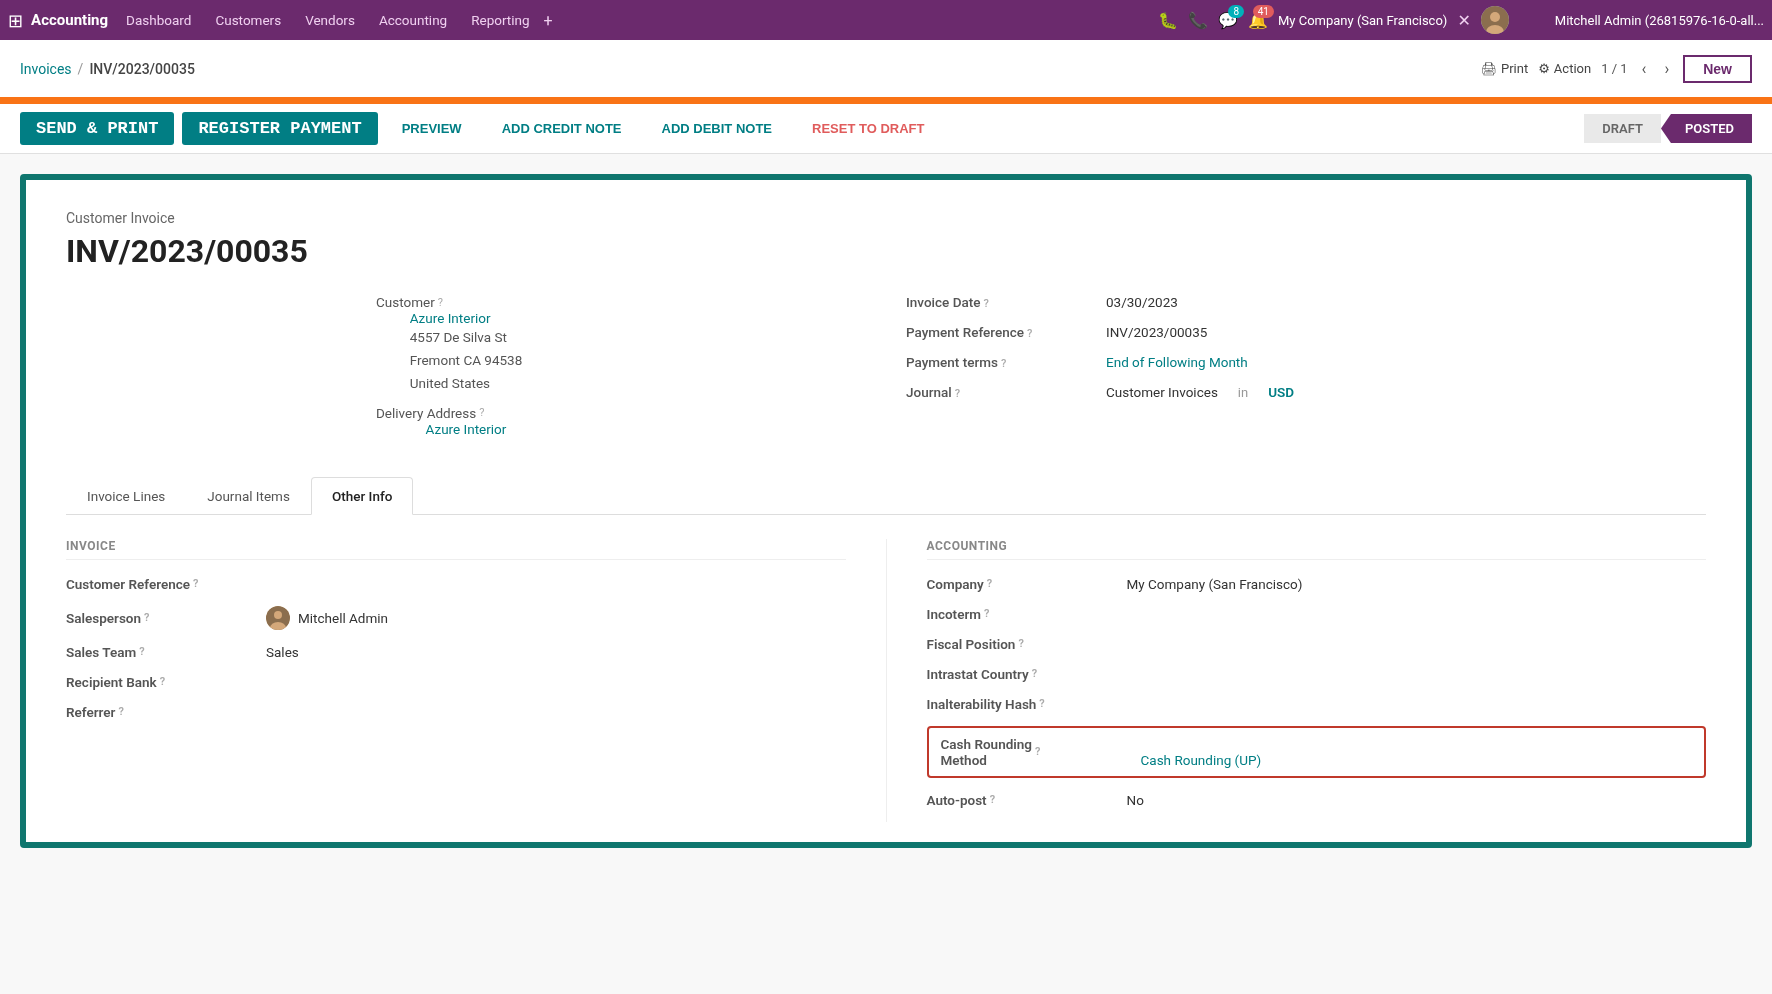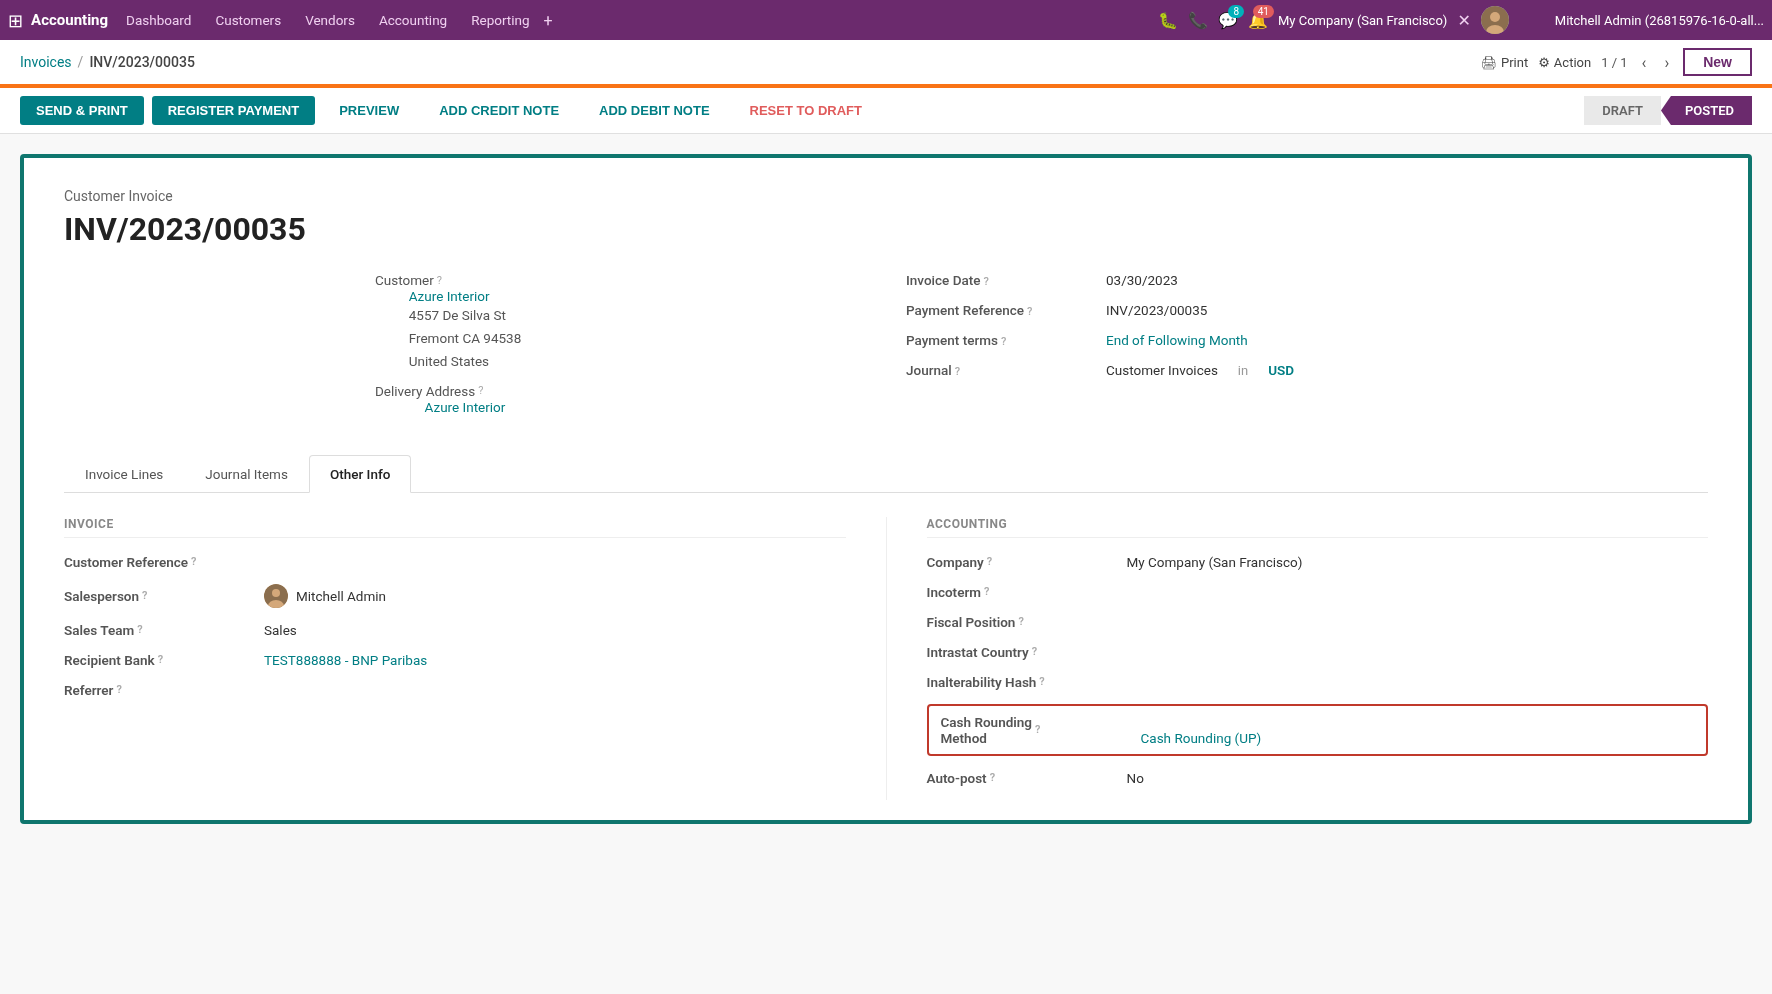--- a/index.html
+++ b/index.html
@@ -22,25 +22,25 @@
     .topnav-icon { color: #f0d0f0; cursor: pointer; font-size: 16px; position: relative; }
     .badge { background: #00b0b9; color: #fff; border-radius: 10px; font-size: 10px; padding: 1px 5px; position: absolute; top: -6px; right: -6px; }
     .badge-red { background: #e05c5c; }
     .topnav-company { color: #fff; font-size: 13px; }
     .topnav-avatar { width: 28px; height: 28px; border-radius: 50%; background: #aaa; display: inline-flex; align-items: center; justify-content: center; overflow: hidden; }
     .topnav-user { color: #fff; font-size: 13px; margin-left: 36px; }
 
     
     .breadcrumb-bar {
       background: #fff;
-      border-bottom: 4px solid #f97316;
+      border-bottom: 7px solid #f97316;
       display: flex;
       align-items: center;
       padding: 0 20px;
-      height: 48px;
+      height: 64px;
     }
     .breadcrumb { display: flex; align-items: center; gap: 6px; font-size: 14px; color: #666; }
     .breadcrumb-link { color: #017e84; cursor: pointer; }
     .breadcrumb-sep { color: #999; }
     .breadcrumb-current { color: #444; font-weight: 500; }
     .breadcrumb-right { margin-left: auto; display: flex; align-items: center; gap: 10px; }
     .print-btn { color: #444; font-size: 13px; cursor: pointer; display: flex; align-items: center; gap: 4px; }
     .action-btn { color: #444; font-size: 13px; cursor: pointer; display: flex; align-items: center; gap: 4px; }
     .pagination { display: flex; align-items: center; gap: 4px; font-size: 13px; color: #555; }
     .page-nav { cursor: pointer; color: #555; font-size: 16px; padding: 2px 4px; }
@@ -62,24 +62,25 @@
       display: flex;
       align-items: center;
       padding: 8px 20px;
       gap: 8px;
     }
     .btn-teal {
       background: #017e84;
       color: #fff;
       border: none;
       padding: 7px 16px;
-      font-size: 13px;
+      font-size: 17px;
       font-weight: 600;
       cursor: pointer;
       border-radius: 3px;
+      font-family: Liberation Mono, monospace;
     }
     .btn-outline {
       background: transparent;
       color: #017e84;
       border: none;
       padding: 7px 16px;
       font-size: 13px;
       font-weight: 600;
       cursor: pointer;
     }
@@ -109,21 +110,21 @@
       clip-path: polygon(10px 0%, 100% 0%, 100% 100%, 10px 100%, 0% 50%);
       padding-left: 24px;
     }
 
     
     .main-content {
       padding: 20px;
     }
     .invoice-card {
       background: #fff;
-      border: 4px solid #0f766e;
+      border: 6px solid #0f766e;
       border-radius: 4px;
       padding: 30px 40px 20px 40px;
     }
 
     .invoice-type { font-size: 14px; color: #666; margin-bottom: 6px; }
     .invoice-number { font-size: 32px; font-weight: 700; color: #222; margin-bottom: 24px; }
 
     .invoice-header { display: flex; gap: 40px; margin-bottom: 30px; }
     .invoice-left { flex: 1; }
     .invoice-right { flex: 1; }
@@ -376,23 +377,20 @@
             <span class="help-icon">?</span>
           </div>
           <div class="detail-value">Sales</div>
         </div>
 
         <div class="detail-row">
           <div class="detail-label">
             <span>Recipient Bank</span>
             <span class="help-icon">?</span>
           </div>
-          <div class="detail-value">
-            <span class="link-value">TEST888888 - BNP Paribas</span>
-          </div>
         </div>
 
         <div class="detail-row">
           <div class="detail-label">
             <span>Referrer</span>
             <span class="help-icon">?</span>
           </div>
           <div class="detail-value"></div>
         </div>
       </div>

